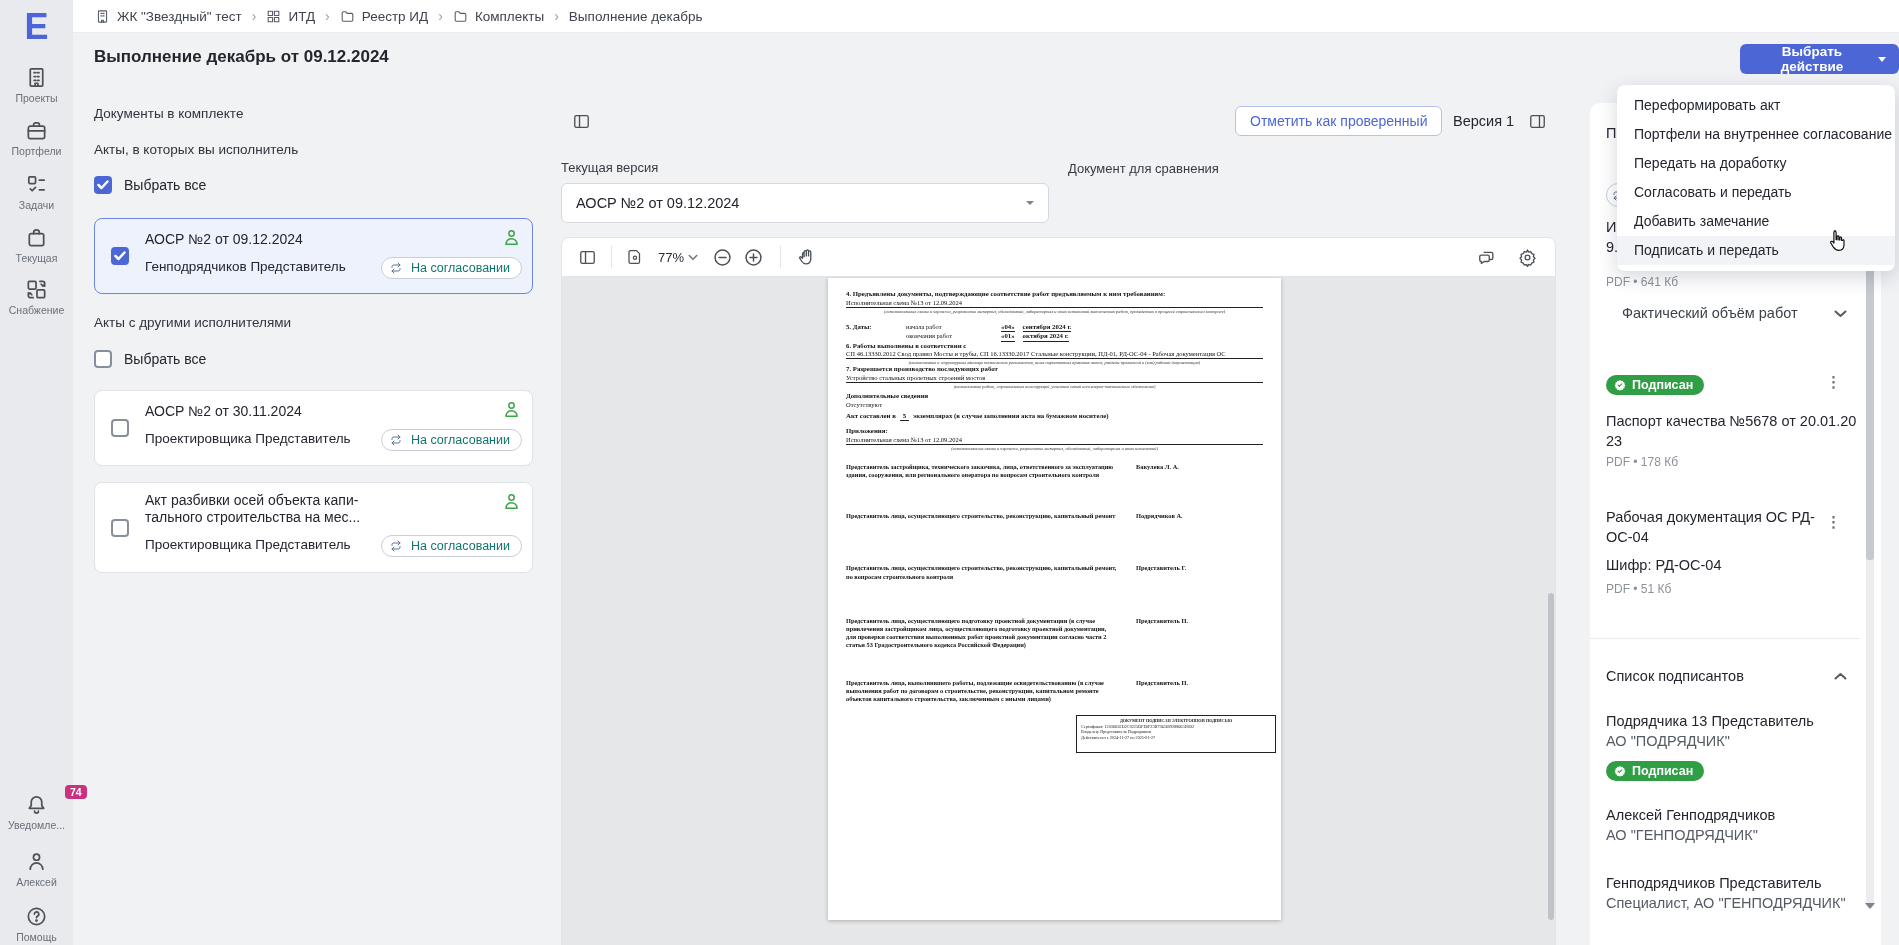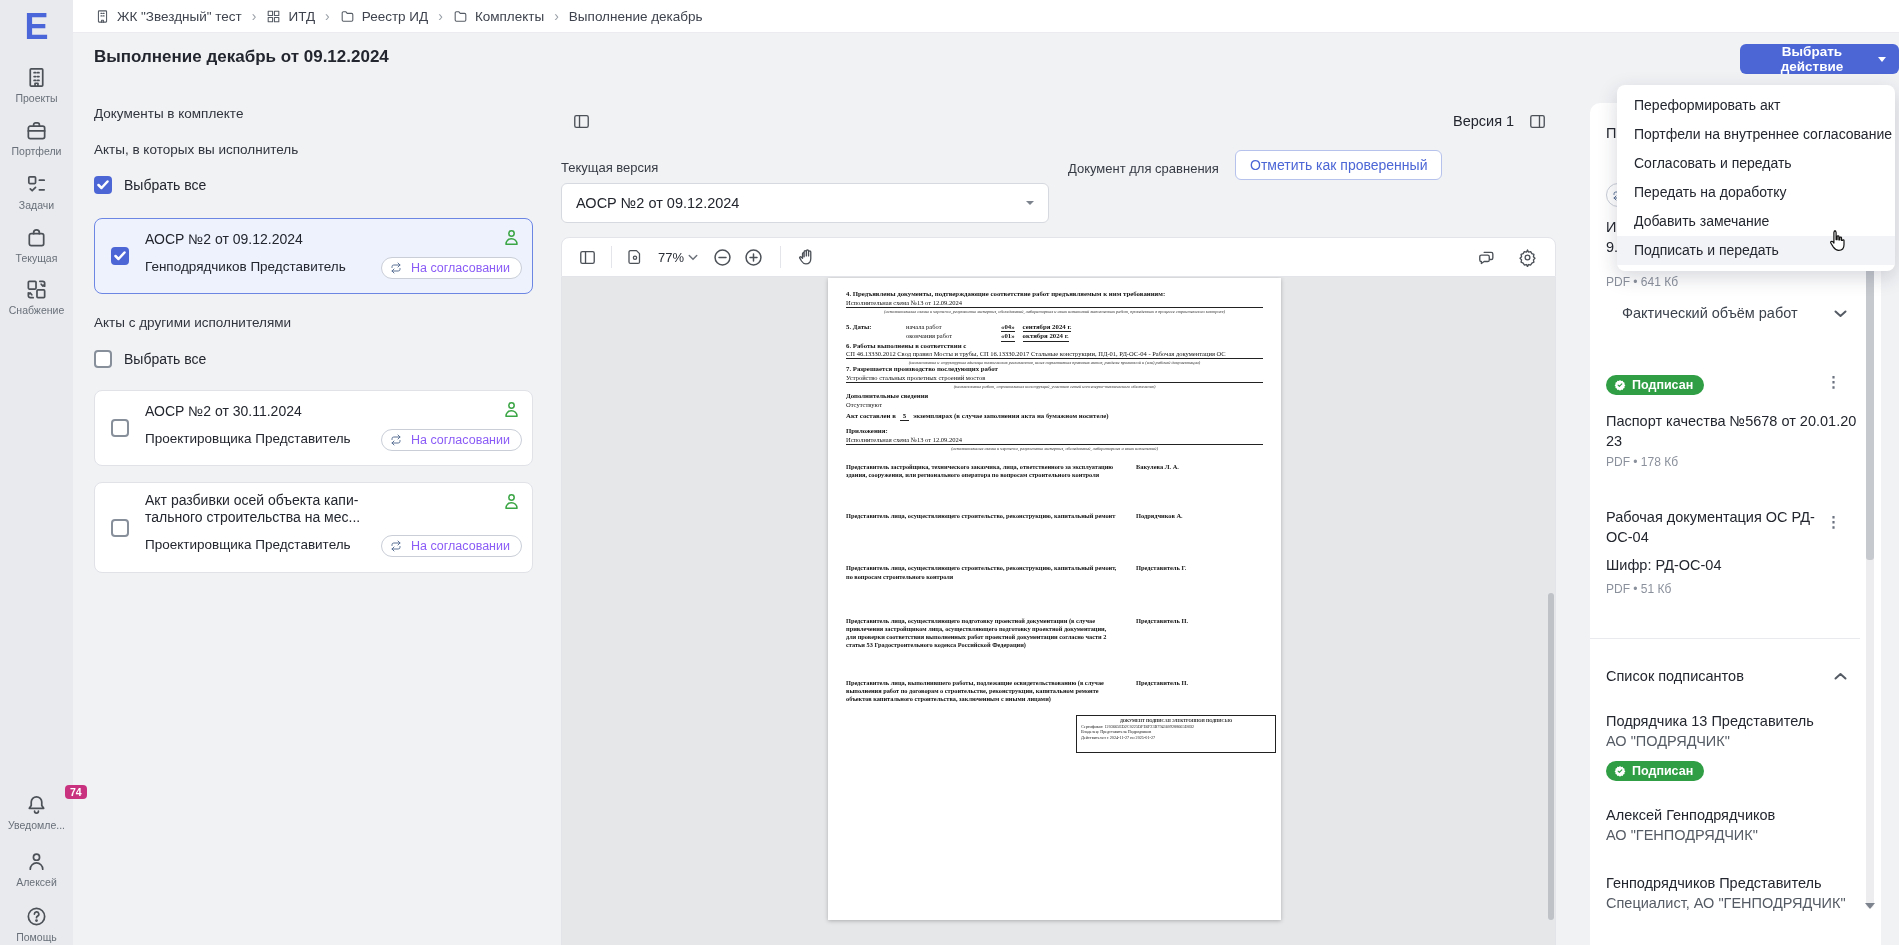--- a/index.html
+++ b/index.html
@@ -30,28 +30,28 @@
   .cb.on{background:#4c66d6;display:flex;align-items:center;justify-content:center;}
   .cb.off{background:#fff;border:2px solid #878f9b;}
   .cb.on svg{width:12px;height:10px;stroke:#fff;stroke-width:2.5;fill:none;stroke-linecap:round;stroke-linejoin:round;}
   .cb-label{font-size:14px;color:#23262e;}
   .doc-card{position:absolute;left:94px;width:439px;background:#fff;border:1px solid #e0e2e8;border-radius:8px;box-sizing:border-box;cursor:pointer;}
   .doc-card.sel{background:#edf2fd;border-color:#6c86e4;}
   .doc-card .cb{position:absolute;left:16px;top:50%;margin-top:-9px;}
   .dc-title{position:absolute;left:50px;top:12px;font-size:14px;color:#23262e;}
   .dc-sub{position:absolute;left:50px;font-size:13.5px;color:#23262e;}
   .dc-title.two{width:265px;line-height:17px;}
-  .pill{position:absolute;display:inline-flex;align-items:center;gap:9px;border:1px solid #c9ced7;border-radius:999px;padding:3px 11px 3px 8px;font-size:12.5px;color:#8b5cf6;background:#fff;}
+  .pill{position:absolute;display:inline-flex;align-items:center;gap:9px;border:1px solid #c9ced7;border-radius:999px;padding:3px 11px 3px 8px;font-size:12.5px;color:#0f766e;background:#fff;}
   .pill svg{width:12px;height:12px;stroke:#5c7396;fill:none;stroke-width:2;stroke-linecap:round;stroke-linejoin:round;}
   .person-ic{position:absolute;right:11px;top:9px;}
   .person-ic svg{width:19px;height:19px;stroke:#3aa544;fill:none;stroke-width:1.9;stroke-linecap:round;}
   
   .tool-ic{stroke:#4c5158;fill:none;stroke-width:1.7;stroke-linecap:round;stroke-linejoin:round;}
   .v-colicon{position:absolute;cursor:pointer;}
-  .mark-btn{position:absolute;left:1235px;top:106px;height:30px;border:1px solid #b6c2ec;border-radius:6px;background:#fff;color:#4c66d6;font-size:14px;padding:0 14px;cursor:pointer;font-family:"Liberation Sans",sans-serif;margin-top:44px;}
+  .mark-btn{position:absolute;left:1235px;top:106px;height:30px;border:1px solid #b6c2ec;border-radius:6px;background:#fff;color:#4c66d6;font-size:14px;padding:0 14px;cursor:pointer;font-family:"Liberation Sans",sans-serif;}
   .version-lbl{position:absolute;left:1453px;top:113px;font-size:14.5px;color:#23262e;}
   .sel-label{position:absolute;font-size:13px;color:#363b44;}
   .select{position:absolute;width:488px;height:40px;background:#fff;border:1px solid #d6d9df;border-radius:6px;box-sizing:border-box;display:flex;align-items:center;padding:0 14px;font-size:14.5px;color:#23262e;cursor:pointer;}
   .select .sp{flex:1;}
   .sel-caret{width:0;height:0;border-left:4px solid transparent;border-right:4px solid transparent;border-top:4.5px solid #7d838d;}
   .pdf-toolbar{position:absolute;left:561px;top:237px;width:995px;height:40px;background:#fff;border:1px solid #e2e4e9;border-radius:8px 8px 0 0;box-sizing:border-box;display:flex;align-items:center;}
   .pt-div{width:1px;height:22px;background:#e3e5ea;}
   .pt-item{display:flex;align-items:center;gap:4px;cursor:pointer;color:#3f444c;}
   .zoom-txt{font-size:13px;color:#2a2e36;}
   .pdf-canvas{position:absolute;left:561px;top:277px;width:995px;height:668px;background:#e6e7e9;border-left:1px solid #e2e4e9;border-right:1px solid #e2e4e9;box-sizing:border-box;overflow:hidden;}
@@ -500,22 +500,22 @@
     <div class="rp-text" style="left:16px;top:790px;color:#555b64">Специалист, АО "ГЕНПОДРЯДЧИК"</div>
 
     <div style="position:absolute;left:276px;top:95px;width:8px;height:710px;background:#ededef;border-radius:4px"></div>
     <div class="scroll-thumb" style="left:276px;top:137px;width:8px;height:320px;background:#c6c9ce"></div>
     <div style="position:absolute;left:275px;top:800px;width:0;height:0;border-left:5px solid transparent;border-right:5px solid transparent;border-top:6px solid #7d838d"></div>
   </div>
 
   <div class="menu">
     <div class="menu-item">Переформировать акт</div>
     <div class="menu-item">Портфели на внутреннее согласование</div>
+    <div class="menu-item">Передать на доработку</div>
     <div class="menu-item">Согласовать и передать</div>
-    <div class="menu-item">Передать на доработку</div>
     <div class="menu-item">Добавить замечание</div>
     <div class="menu-item hov">Подписать и передать</div>
   </div>
 
   <div class="cursor">
     <svg width="22" height="26" viewBox="0 0 22 26">
         <path d="M7.5 2.8c.9 0 1.6.7 1.6 1.6v7.2l1 .1V8.6c0-.9 1.8-.9 1.8 0v3.3l.9.1v-2.3c0-.9 1.7-.9 1.7 0v2.6l.9.1c0-.8 1.6-.8 1.6.1v4.2c0 3.6-2.1 5.6-5.3 5.6-2.6 0-3.8-1-5.3-3.2l-2.6-4.1c-.7-1.1.9-2.3 1.9-1.3l1.2 1.3V4.4c0-.9.7-1.6 1.6-1.6z" fill="#fff" stroke="#111" stroke-width="1.2" stroke-linejoin="round"></path>
       </svg>
   </div>
 

